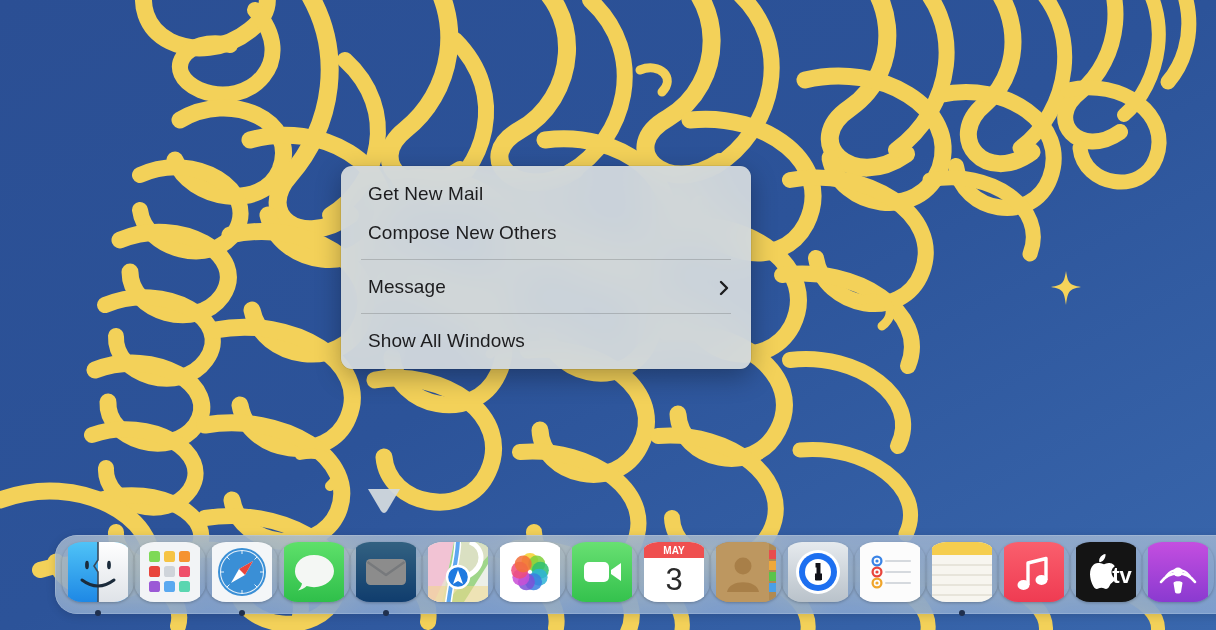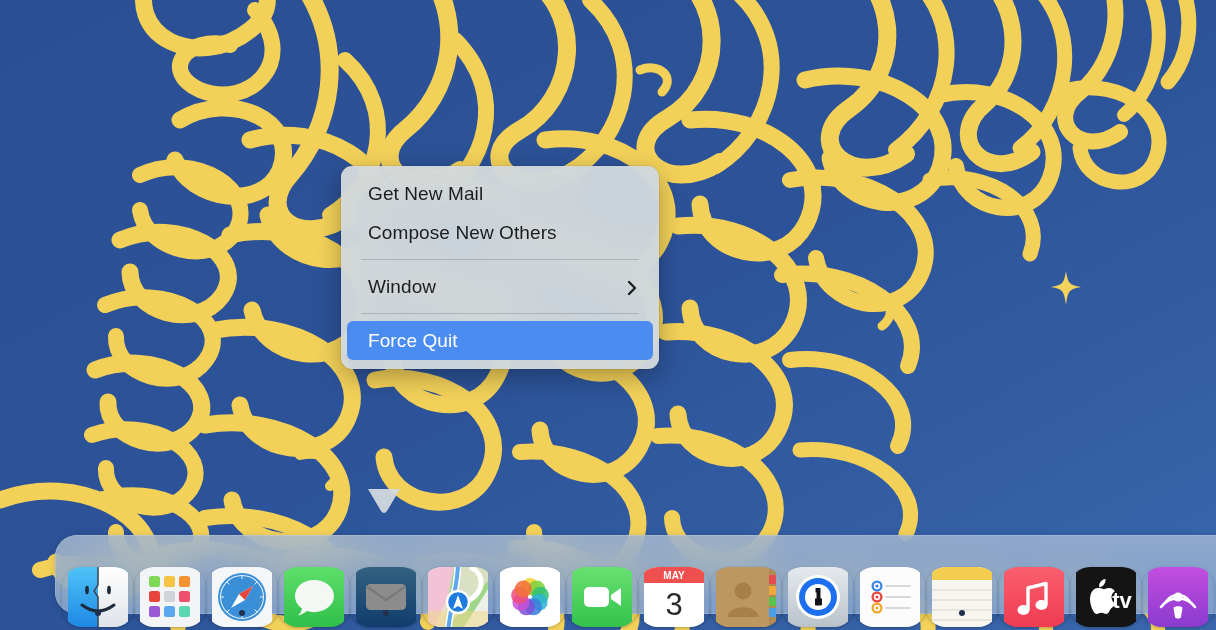--- a/index.html
+++ b/index.html
@@ -41,38 +41,37 @@
     width: 72px; height: 72px;
     display: flex; align-items: flex-start; justify-content: center;
     flex: 0 0 auto;
   }
   .dock-icon {
     width: 76px; height: 60px;
     border-radius: 20px;
     position: relative;
     overflow: hidden;
     box-shadow: 0 1px 3px rgba(0,0,0,0.25);
-    margin-top: 25px;
   }
   .dock-item.pressed .dock-icon { filter: brightness(0.55) saturate(0.85); }
   .run-dot {
     position: absolute;
     bottom: -2px; left: 50%; transform: translateX(-50%);
     width: 6px; height: 6px; border-radius: 50%;
     background: #20304e;
   }
 
   
   .ic { width: 100%; height: 100%; display: block; }
 
   
   #ctxmenu {
     position: absolute;
     left: 341px; top: 166px;
-    width: 318px;
+    width: 410px;
     border-radius: 11px;
     background: rgba(211,218,222,0.94);
     backdrop-filter: blur(22px);
     box-shadow: 0 0 0 0.5px rgba(0,0,0,0.13), 0 8px 26px rgba(0,0,0,0.30);
     padding: 8px 0 9px 0;
     box-sizing: border-box;
     z-index: 5;
   }
   .mi {
     height: 39px;
@@ -210,28 +209,28 @@
 
   <div id="ctxmenu">
       <div class="mi">
         <span class="label">Get New Mail</span>
       </div>
       <div class="mi">
         <span class="label">Compose New Others</span>
       </div>
       <div class="sep"></div>
       <div class="mi">
-        <span class="label">Window</span>
+        <span class="label">Message</span>
         <span class="chev"><svg viewBox="0 0 10 16" width="10" height="16">
             <path d="M2 2 L8 8 L2 14" fill="none" stroke="#1d1d1f" stroke-width="2.4" stroke-linecap="round" stroke-linejoin="round"></path>
           </svg></span>
       </div>
       <div class="sep"></div>
-      <div class="mi selected">
-        <span class="label">Force Quit</span>
+      <div class="mi">
+        <span class="label">Show All Windows</span>
       </div>
     </div>
 
   <div id="dock">
       <div class="dock-item" title="Finder">
         <div class="dock-icon">
           <svg class="ic" viewBox="0 0 60 60">
       <defs>
               <linearGradient id="fdL" x1="0" y1="0" x2="0" y2="1">
                 <stop offset="0" stop-color="#4fc3f7"></stop>

